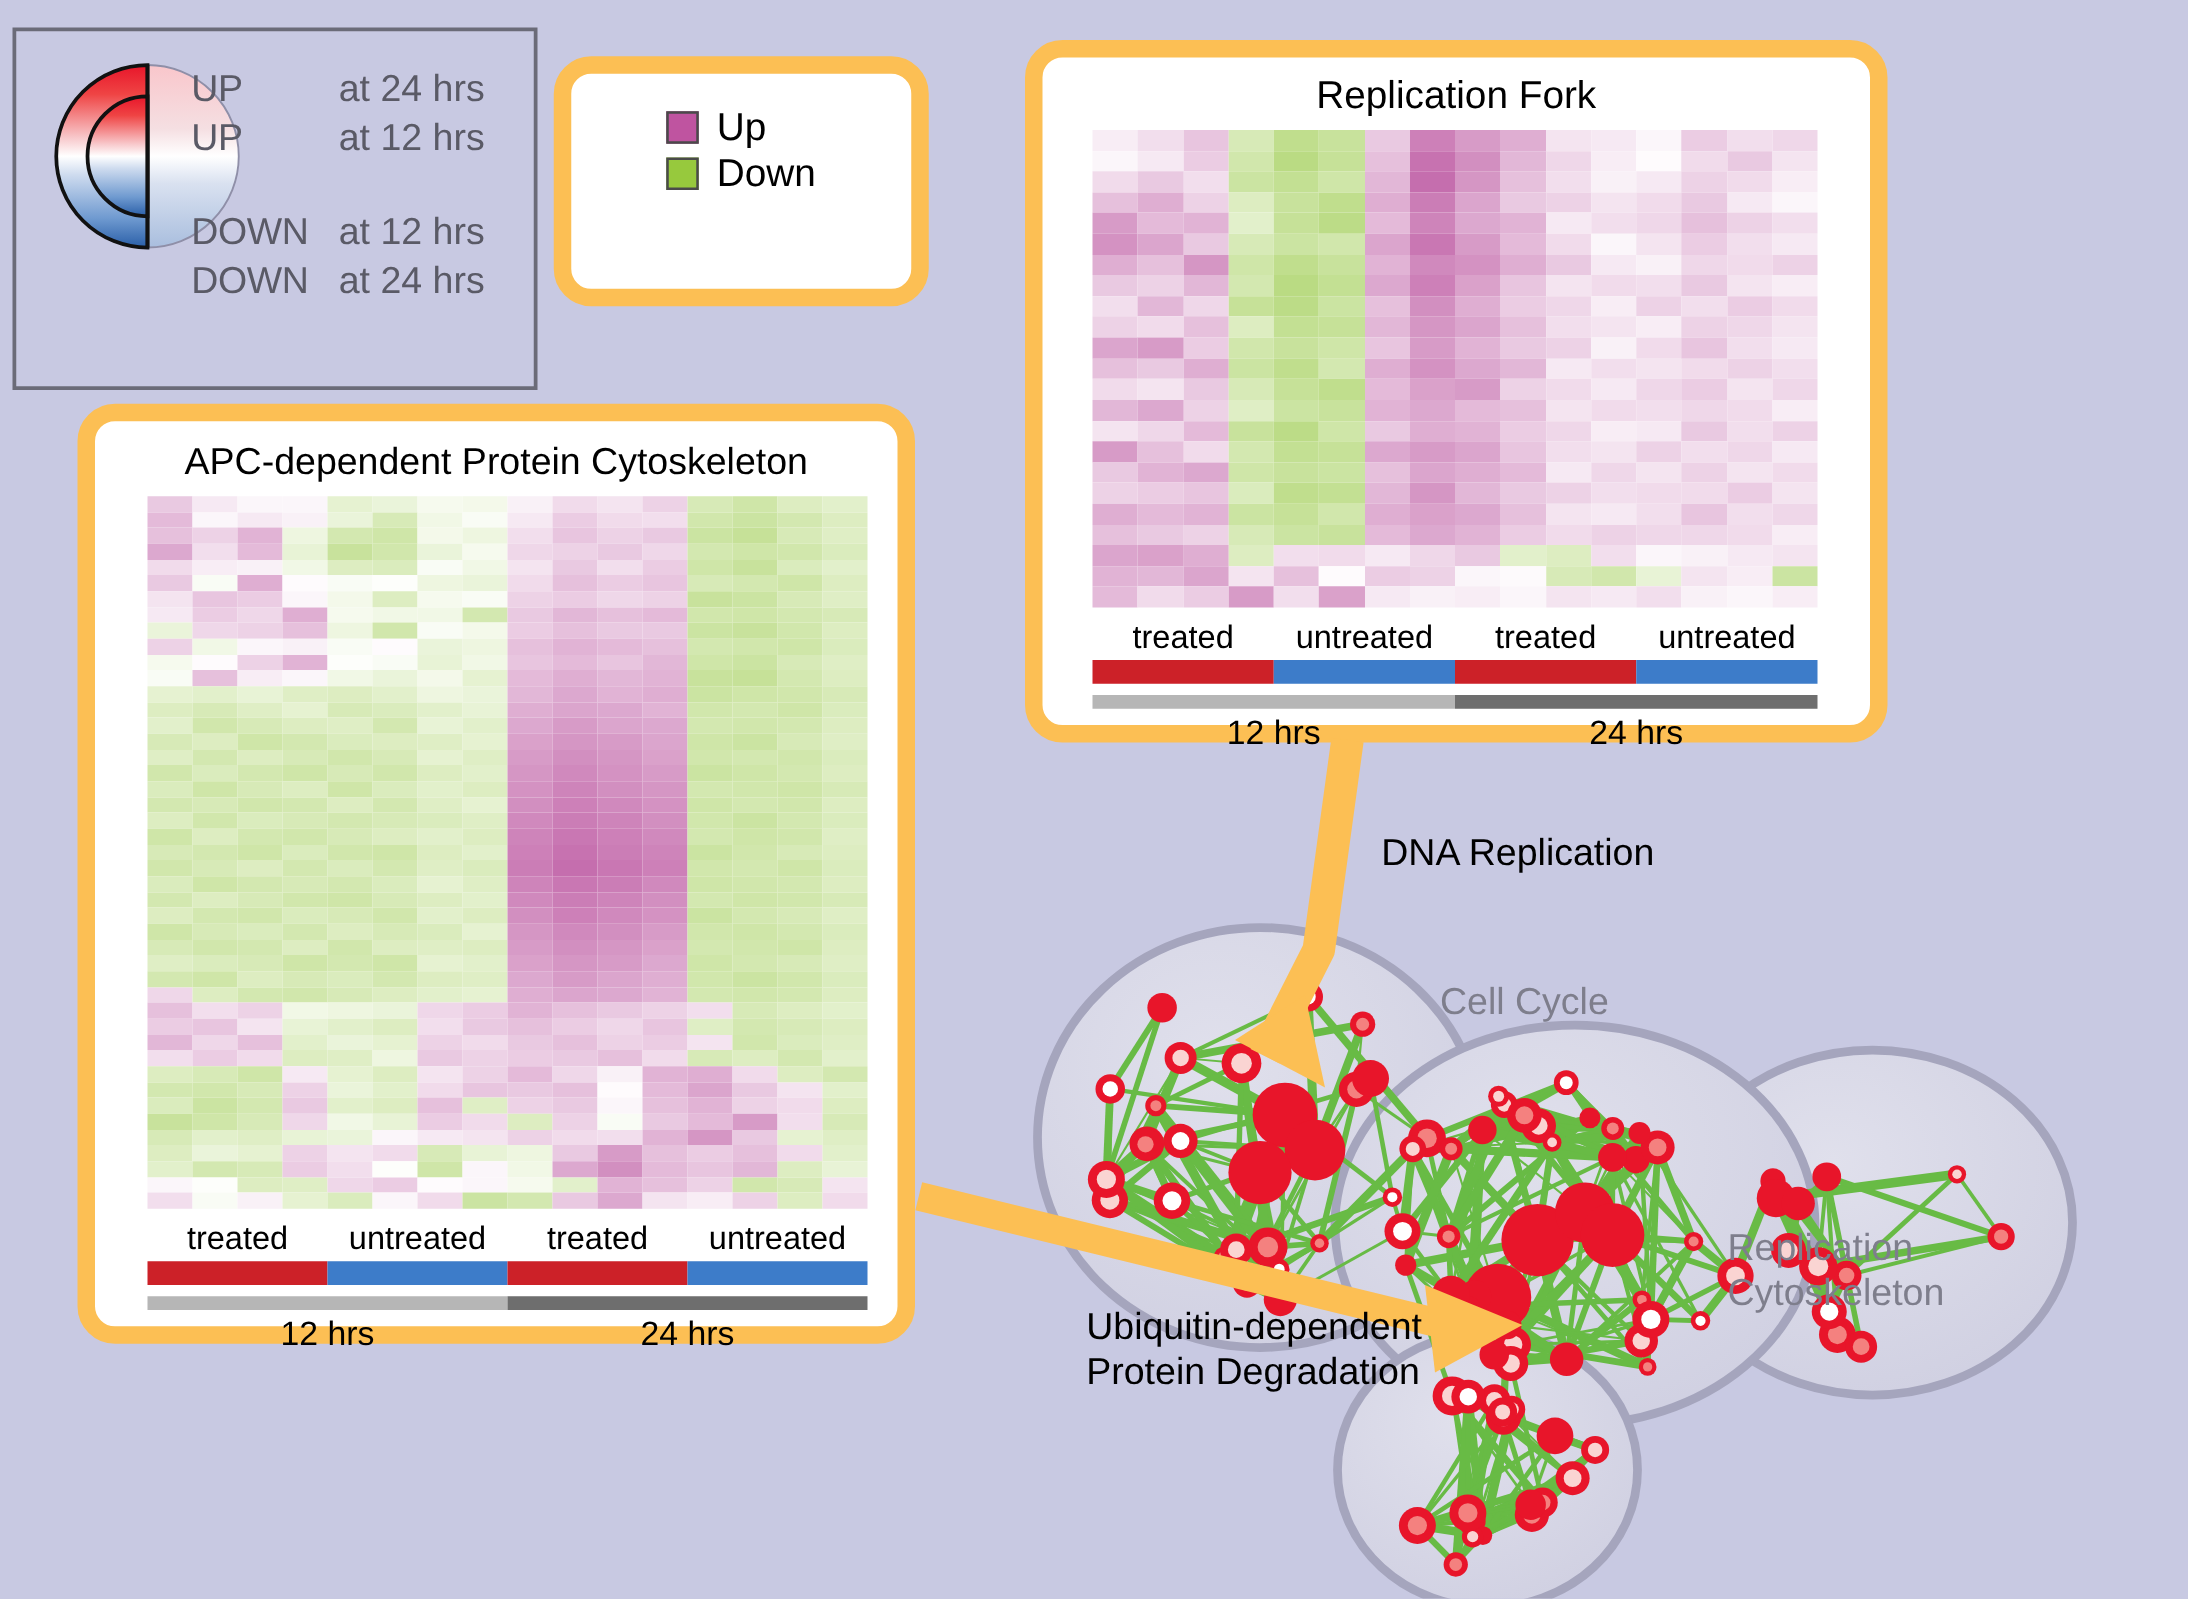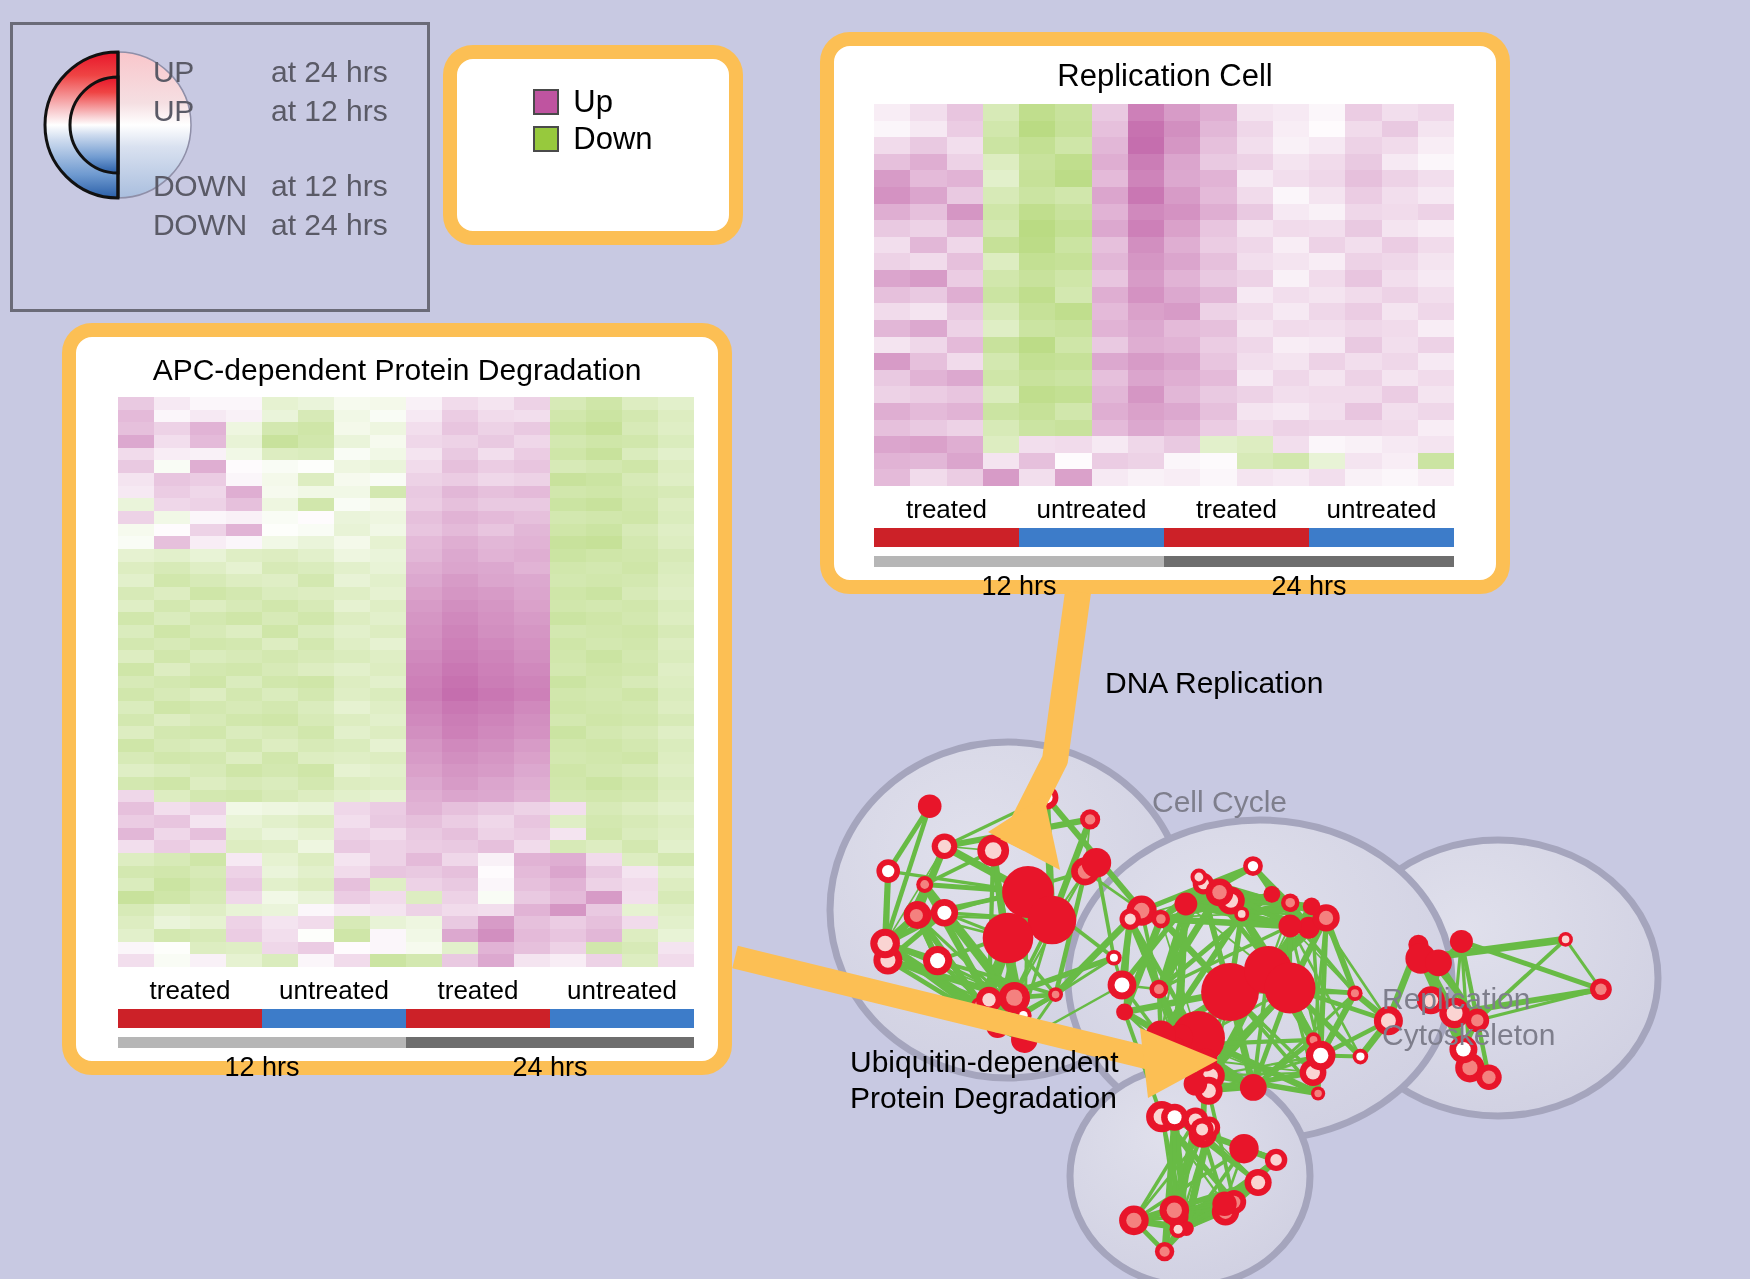--- a/index.html
+++ b/index.html
@@ -65,21 +65,21 @@
   .tbar .t12{flex:1;background:#b6b6b6;}
   .tbar .t24{flex:1;background:#6e6e6e;}
   .tlabels{display:flex;margin-top:4px;}
   .tlabels span{flex:1;text-align:center;font-size:27px;color:#000;}
 
   
   .netlab{position:absolute;font-size:30px;line-height:1.2;}
   #lab-dna{left:1105px;top:665px;color:#000;}
   #lab-cellcycle{left:1152px;top:784px;color:#7e7e8c;}
   #lab-micro{left:1382px;top:981px;color:#7e7e8c;text-align:left;}
-  #lab-ubiq{left:850px;top:1044px;color:#000;}
+  #lab-ubiq{left:869px;top:1044px;color:#000;}
 
   #network{left:790px;top:620px;width:960px;height:659px;}
 </style>
 </head>
 <body>
 
 <div class="abs" id="colour-key">
 
   <div id="key-ring-wrap">
     <svg width="150" height="152" viewBox="0 0 150 152">
@@ -142,21 +142,21 @@
       </div>
       <div class="legend-item">
         <span class="swatch" id="sw-down" style="background: rgb(151, 201, 61);"></span>
         <span class="legend-lab">Down</span>
       </div>
     </div>
   </div>
 </div>
 
 <div class="abs panel" id="fork-panel">
-  <div class="panel-title">Replication Cell</div>
+  <div class="panel-title">Replication Fork</div>
 
   <div class="hm" id="hm-fork" style="left: 40px; top: 58px; width: 580px; height: 382px; grid-template-columns: repeat(16, 1fr); grid-template-rows: repeat(23, 1fr);">
       <div style="background:rgb(248,237,245)"></div>
       <div style="background:rgb(242,222,237)"></div>
       <div style="background:rgb(232,197,223)"></div>
       <div style="background:rgb(215,234,183)"></div>
       <div style="background:rgb(192,222,141)"></div>
       <div style="background:rgb(200,226,156)"></div>
       <div style="background:rgb(233,201,225)"></div>
       <div style="background:rgb(205,128,184)"></div>
@@ -540,21 +540,21 @@
       <div class="t24"></div>
     </div>
     <div class="tlabels">
       <span>12 hrs</span>
       <span>24 hrs</span>
     </div>
   </div>
 </div>
 
 <div class="abs panel" id="apc-panel">
-  <div class="panel-title">APC-dependent Protein Degradation</div>
+  <div class="panel-title">APC-dependent Protein Cytoskeleton</div>
 
   <div class="hm" id="hm-apc" style="left: 42px; top: 60px; width: 576px; height: 570px; grid-template-columns: repeat(16, 1fr); grid-template-rows: repeat(45, 1fr);">
       <div style="background:rgb(233,201,225)"></div>
       <div style="background:rgb(246,233,243)"></div>
       <div style="background:rgb(251,246,250)"></div>
       <div style="background:rgb(251,246,250)"></div>
       <div style="background:rgb(230,242,209)"></div>
       <div style="background:rgb(234,244,218)"></div>
       <div style="background:rgb(246,250,238)"></div>
       <div style="background:rgb(244,249,234)"></div>

